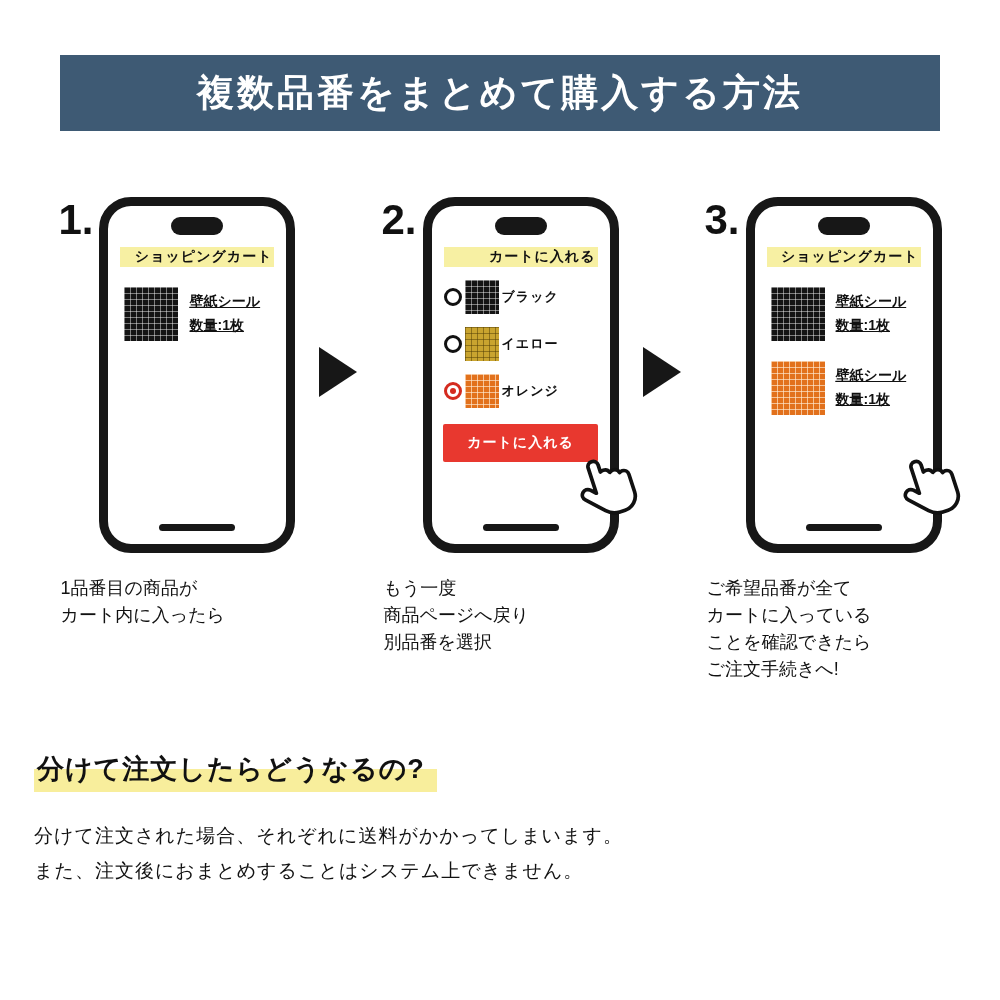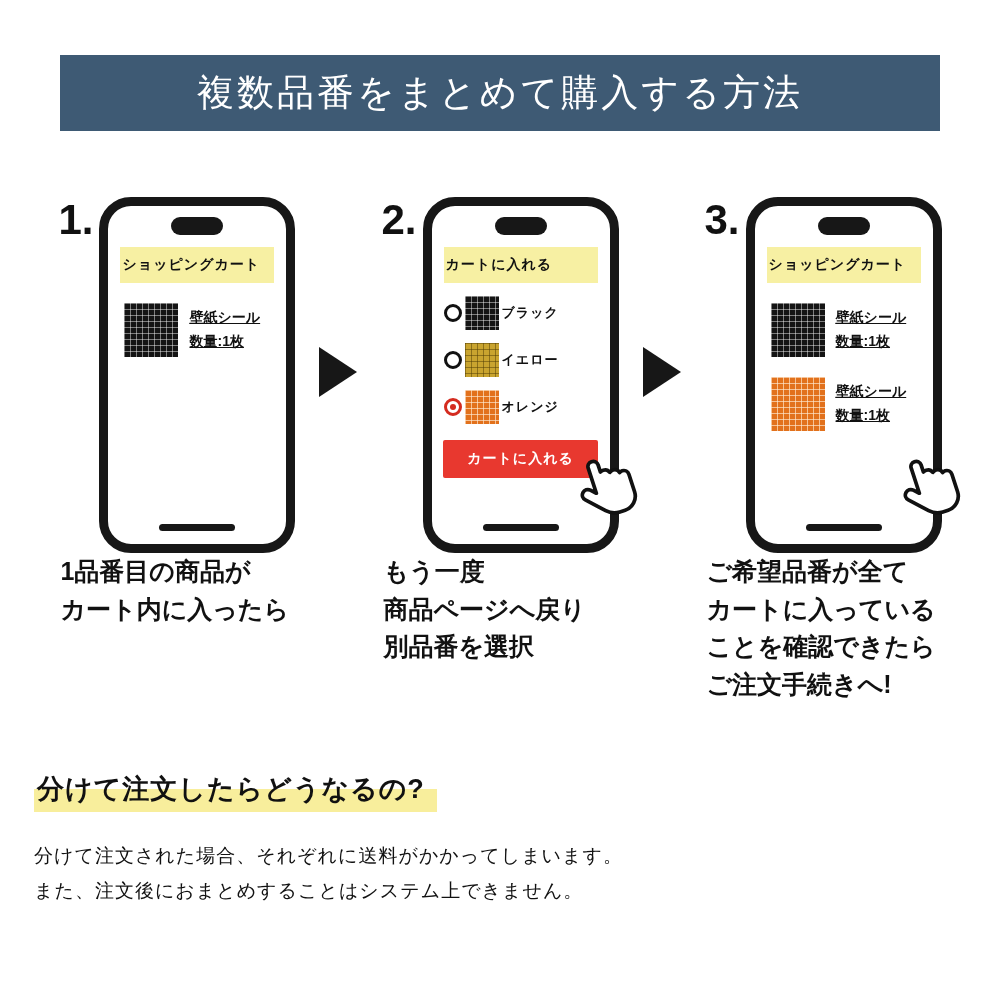--- a/index.html
+++ b/index.html
@@ -15,21 +15,21 @@
 
   
   .banner {
     margin:55px auto 0;
     width:880px; height:76px;
     background:#3e5a74;
     display:flex; align-items:center; justify-content:center;
   }
   .banner h1 {
     margin:0; color:#ffffff;
-    font-size:37px; font-weight:normal; letter-spacing:3px;
+    font-size:37px; font-weight:bold; letter-spacing:3px;
   }
 
   
   .steps {
     display:flex; justify-content:center; align-items:flex-start;
     margin-top:66px; gap:24px;
   }
   .step { display:flex; flex-direction:column; }
   .step-top { display:flex; align-items:flex-start; }
   .step-num {
@@ -45,22 +45,22 @@
     border-radius:32px;
     background:#fff;
   }
   .notch {
     width:52px; height:18px; background:#171717;
     border-radius:10px; margin:11px auto 0;
   }
   .p-banner {
     margin:12px 12px 12px;
     background:#f7f0a3;
-    text-align:left; font-weight:bold; font-size:14px;
-    letter-spacing:1px; padding:9px 2px;
+    text-align:right; font-weight:bold; font-size:14px;
+    letter-spacing:1px; padding:1px 2px;
   }
   .home-bar {
     position:absolute; bottom:13px; left:50%; transform:translateX(-50%);
     width:76px; height:7px; border-radius:4px; background:#171717;
   }
 
   
   .swatch { flex:none; }
   .swatch-lg { width:54px; height:54px; }
   .swatch-sm { width:34px; height:34px; }
@@ -129,22 +129,22 @@
   .arrow {
     width:0; height:0; flex:none;
     border-top:25px solid transparent;
     border-bottom:25px solid transparent;
     border-left:38px solid #171717;
     margin-top:150px;
   }
 
   
   .caption {
-    padding-left:2px;
-    font-size:25px; font-weight:700;
+    margin-top:22px; padding-left:2px;
+    font-size:18px; font-weight:400;
     line-height:1.5; white-space:pre-line;
   }
 
   
   .faq { margin:68px 0 11px 34px; }
   .question {
     display:inline-block;
     font-size:27px; font-weight:bold; letter-spacing:1px;
     background:linear-gradient(transparent 45%, #f8ee9c 45%);
     padding:0 12px 5px 3px;

